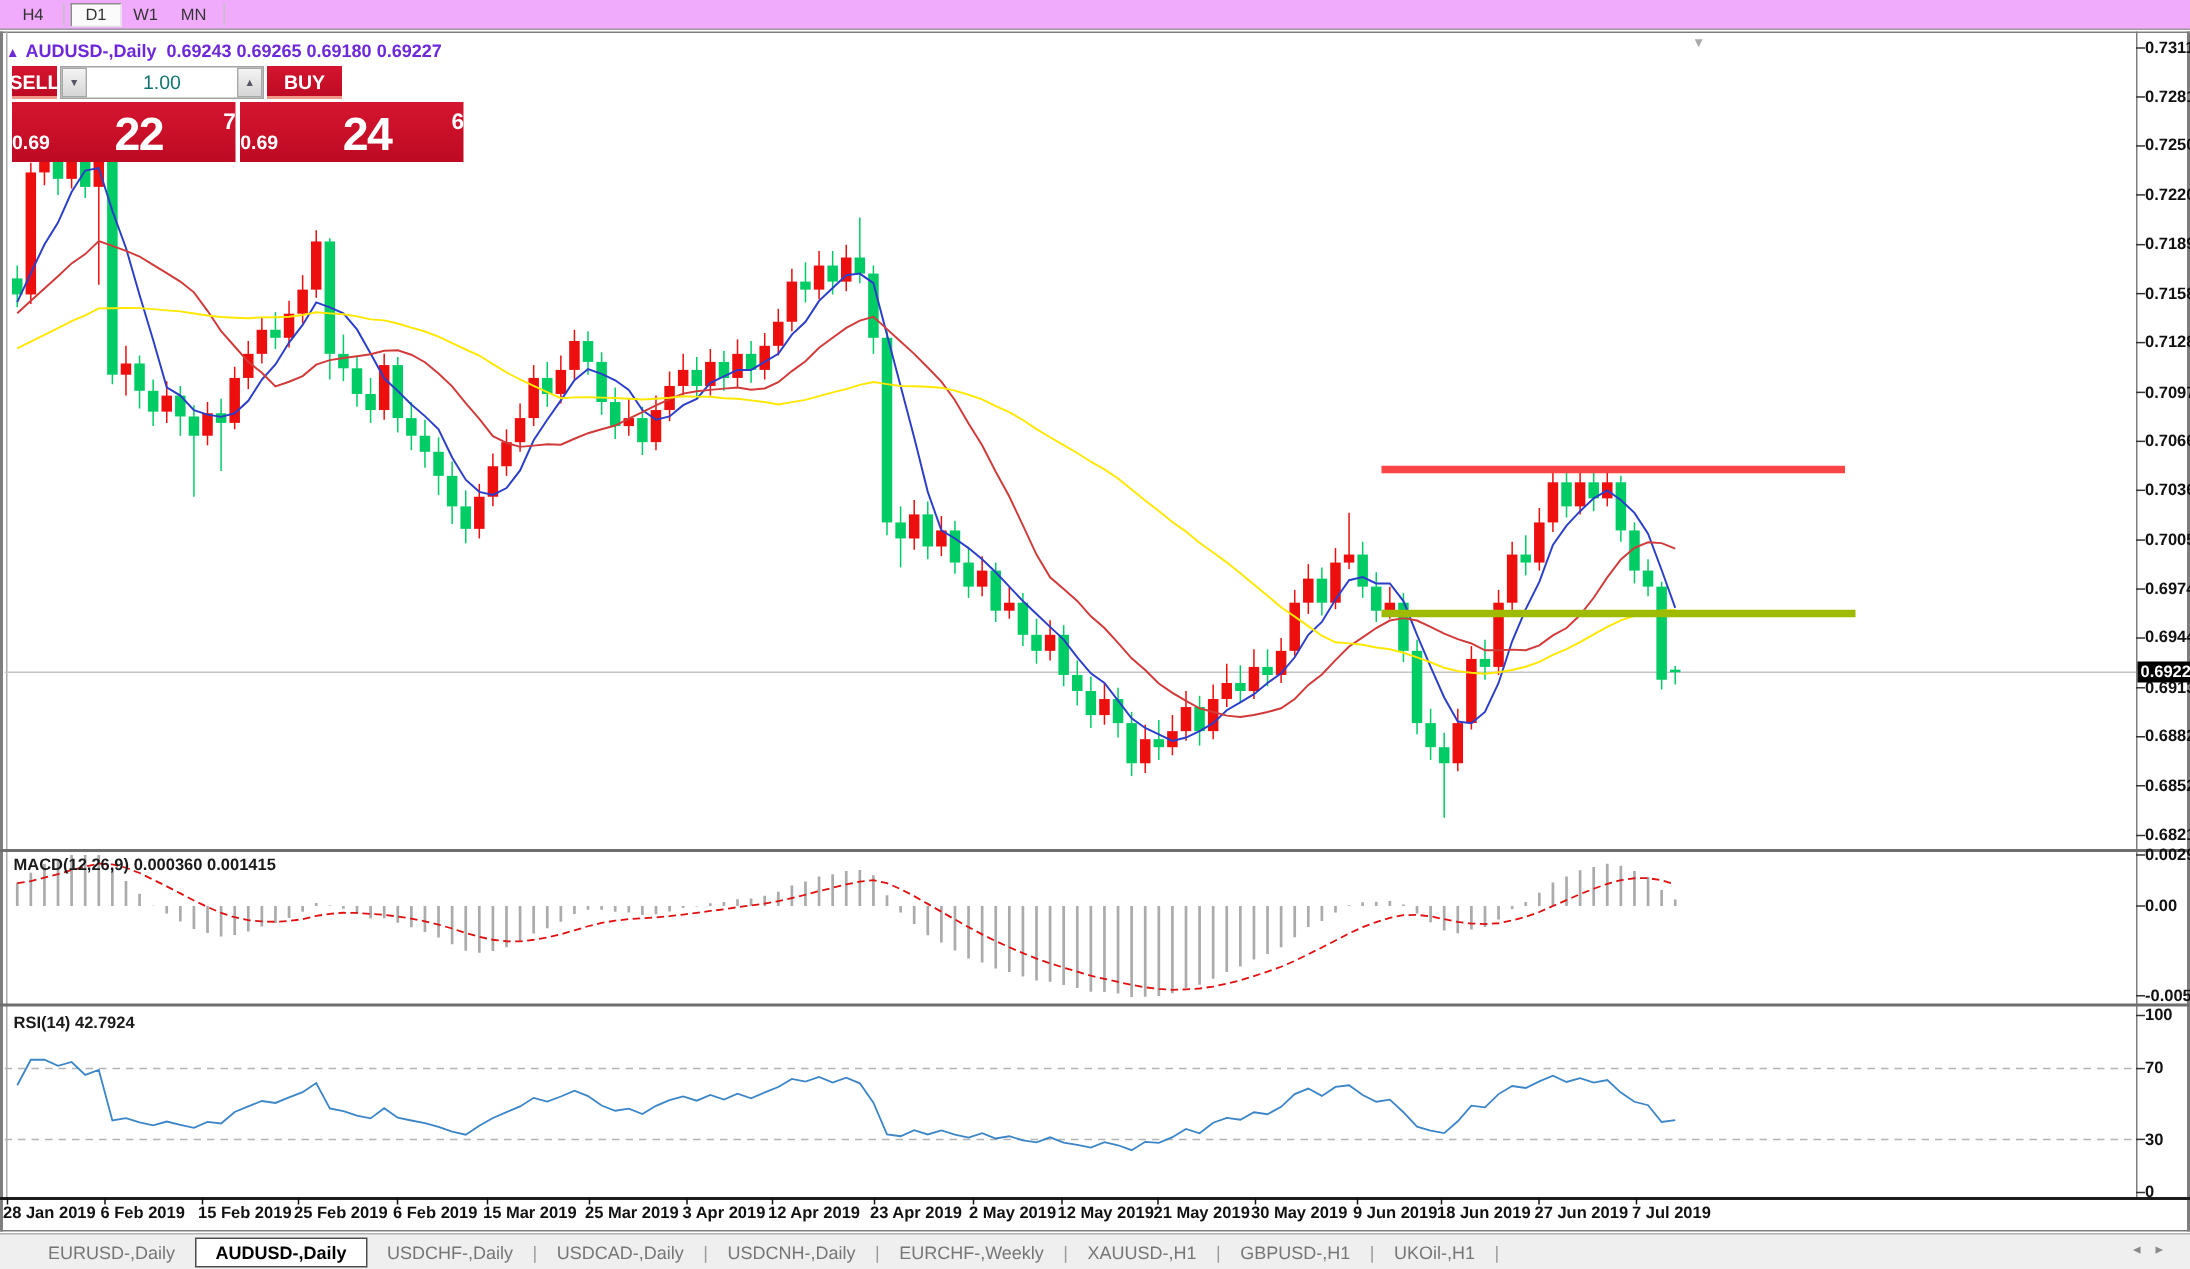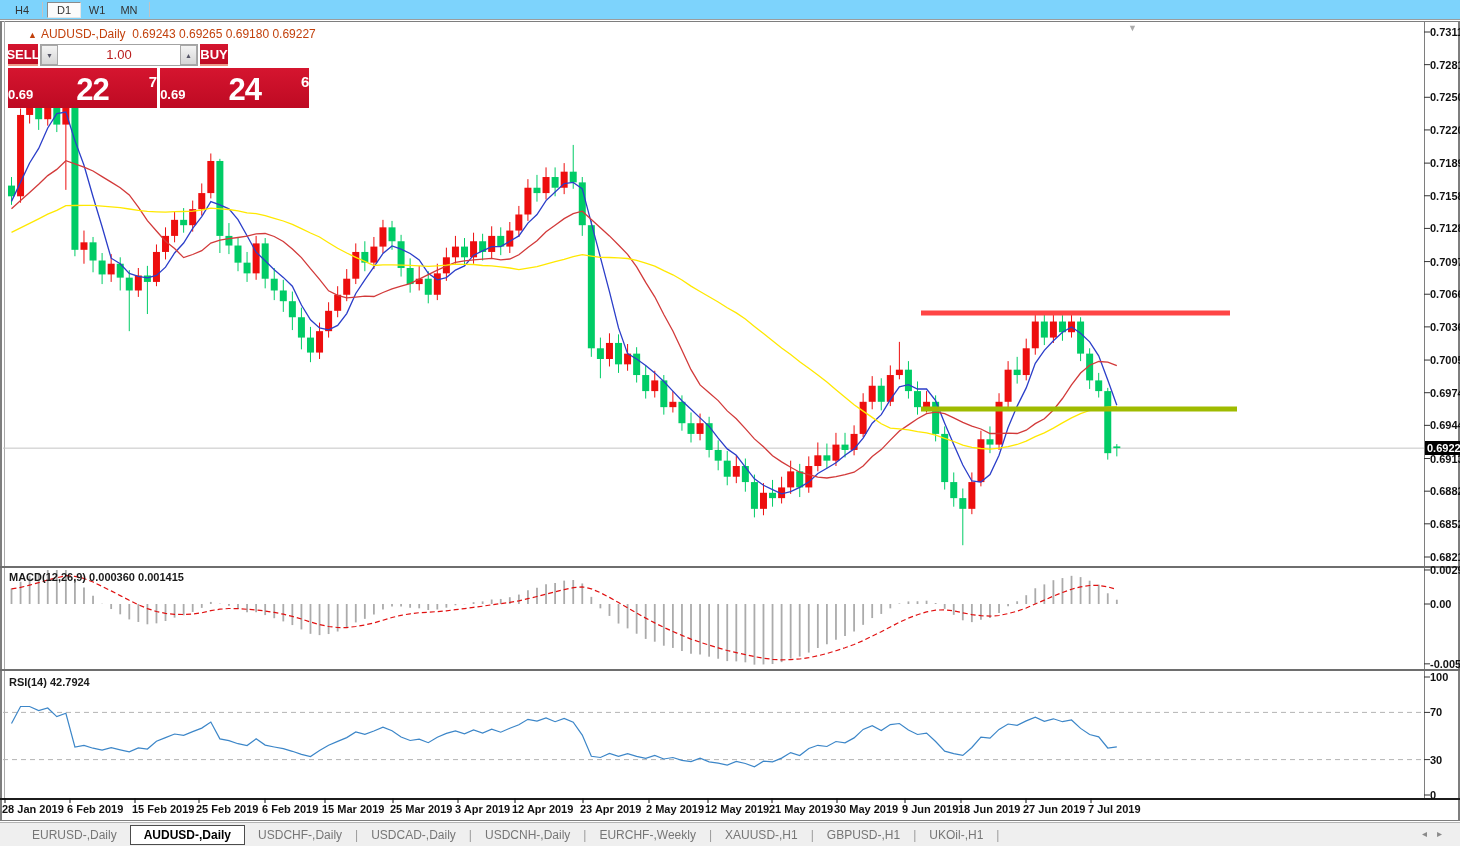--- a/index.html
+++ b/index.html
@@ -1,39 +1,39 @@
 <!DOCTYPE html>
 <html><head>
 <meta charset="utf-8">
 <style>
   html,body{margin:0;padding:0;background:#E9E7E3;}
   #app{position:relative;width:1460px;height:846px;background:#FFFFFF;overflow:hidden;
        font-family:"Liberation Sans","DejaVu Sans",sans-serif;}
   
-  .toolbar{position:absolute;left:0;top:0;width:1460px;height:20px;background:#7dd3fc;
+  .toolbar{position:absolute;left:0;top:0;width:1460px;height:20px;background:#f0abfc;
            border-bottom:1px solid #9C9C9C;display:flex;align-items:center;padding-left:6px;box-sizing:border-box;}
   .tf{min-width:24px;text-align:center;font-size:11px;color:#333;padding:1px 4px;cursor:default;}
   .tf.active{background:#FBFBFB;border:1px solid #8A8A8A;border-right-color:#E6E6E6;border-bottom-color:#E6E6E6;}
   .tbsep{width:1px;height:15px;background:#C2C2C2;margin:0 4px;}
   
   .winborder{position:absolute;background:#7E7E7E;}
-  .title{position:absolute;left:28px;top:27px;font-size:12px;font-weight:400;color:#c2410c;z-index:6;white-space:nowrap;}
+  .title{position:absolute;left:4px;top:27px;font-size:12px;font-weight:700;color:#6d28d9;z-index:6;white-space:nowrap;}
   .title .mk{font-size:9px;margin-right:4px;}
   .endmark{position:absolute;left:1128px;top:23px;color:#ABABAB;font-size:9px;z-index:4;}
   
   .tpanel{position:absolute;left:8px;top:44px;width:220px;z-index:7;}
   .tp-row1{display:flex;height:22px;}
   .btn{background:linear-gradient(#D5152F,#BE0A23);color:#fff;font-weight:700;font-size:13px;
        display:flex;align-items:center;justify-content:center;border-bottom:2px solid #E98;box-sizing:border-box;}
   .btn-sell{width:30px;}
-  .btn-buy{width:28px;}
+  .btn-buy{width:50px;}
   .spinner{flex:1;background:#fff;border:1px solid #A3A3A3;display:flex;margin:0 2px;box-sizing:border-box;}
   .spin-btn{width:17px;background:linear-gradient(#F4F4F4,#D6D6D6);border:1px solid #A8A8A8;color:#556;
             font-size:7px;display:flex;align-items:center;justify-content:center;box-sizing:border-box;}
-  .spin-val{flex:1;text-align:center;font-size:13px;line-height:19px;color:#b91c1c;}
+  .spin-val{flex:1;text-align:center;font-size:13px;line-height:19px;color:#0f766e;}
   .tp-row2{display:flex;height:40px;margin-top:2px;gap:3px;}
   .price-box{flex:1;background:linear-gradient(#D5152F,#BE0A23);color:#fff;display:flex;
              align-items:flex-end;justify-content:center;padding-bottom:4px;box-sizing:border-box;gap:39px;}
   .pb-small{font-size:13px;font-weight:700;margin-right:4px;line-height:18px;}
   .pb-big{font-size:31px;font-weight:700;line-height:29px;letter-spacing:-1px;}
   .pb-sup{font-size:15px;font-weight:700;line-height:12px;margin-left:1px;transform:translateY(-16px);}
   
   .plab{position:absolute;left:1430px;font-size:11px;font-weight:700;color:#111;line-height:12px;white-space:nowrap;}
   .dlab{position:absolute;top:803px;font-size:11px;font-weight:700;color:#111;white-space:nowrap;}
   .indlab{position:absolute;left:9px;font-size:11px;font-weight:700;color:#1a1a1a;z-index:4;white-space:nowrap;}

